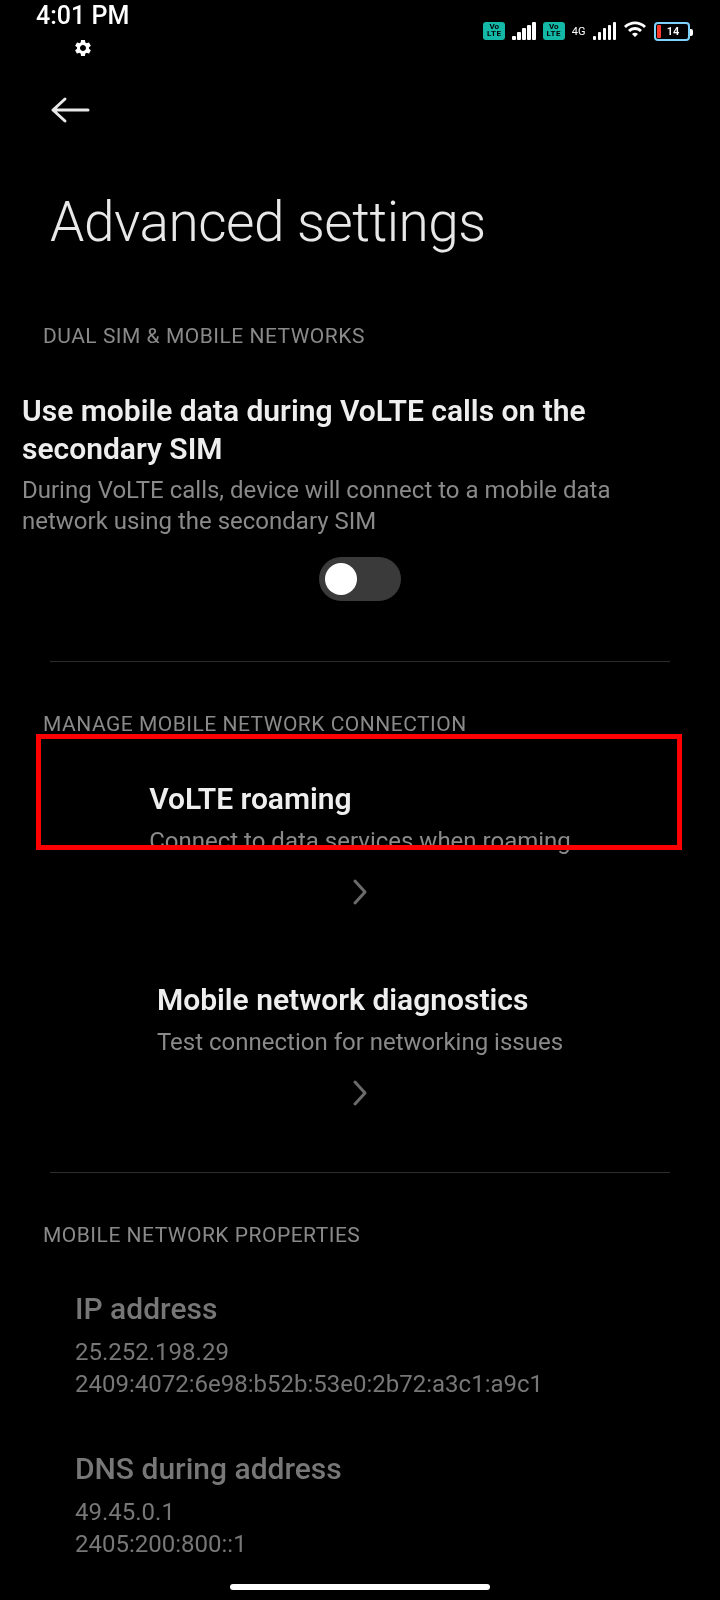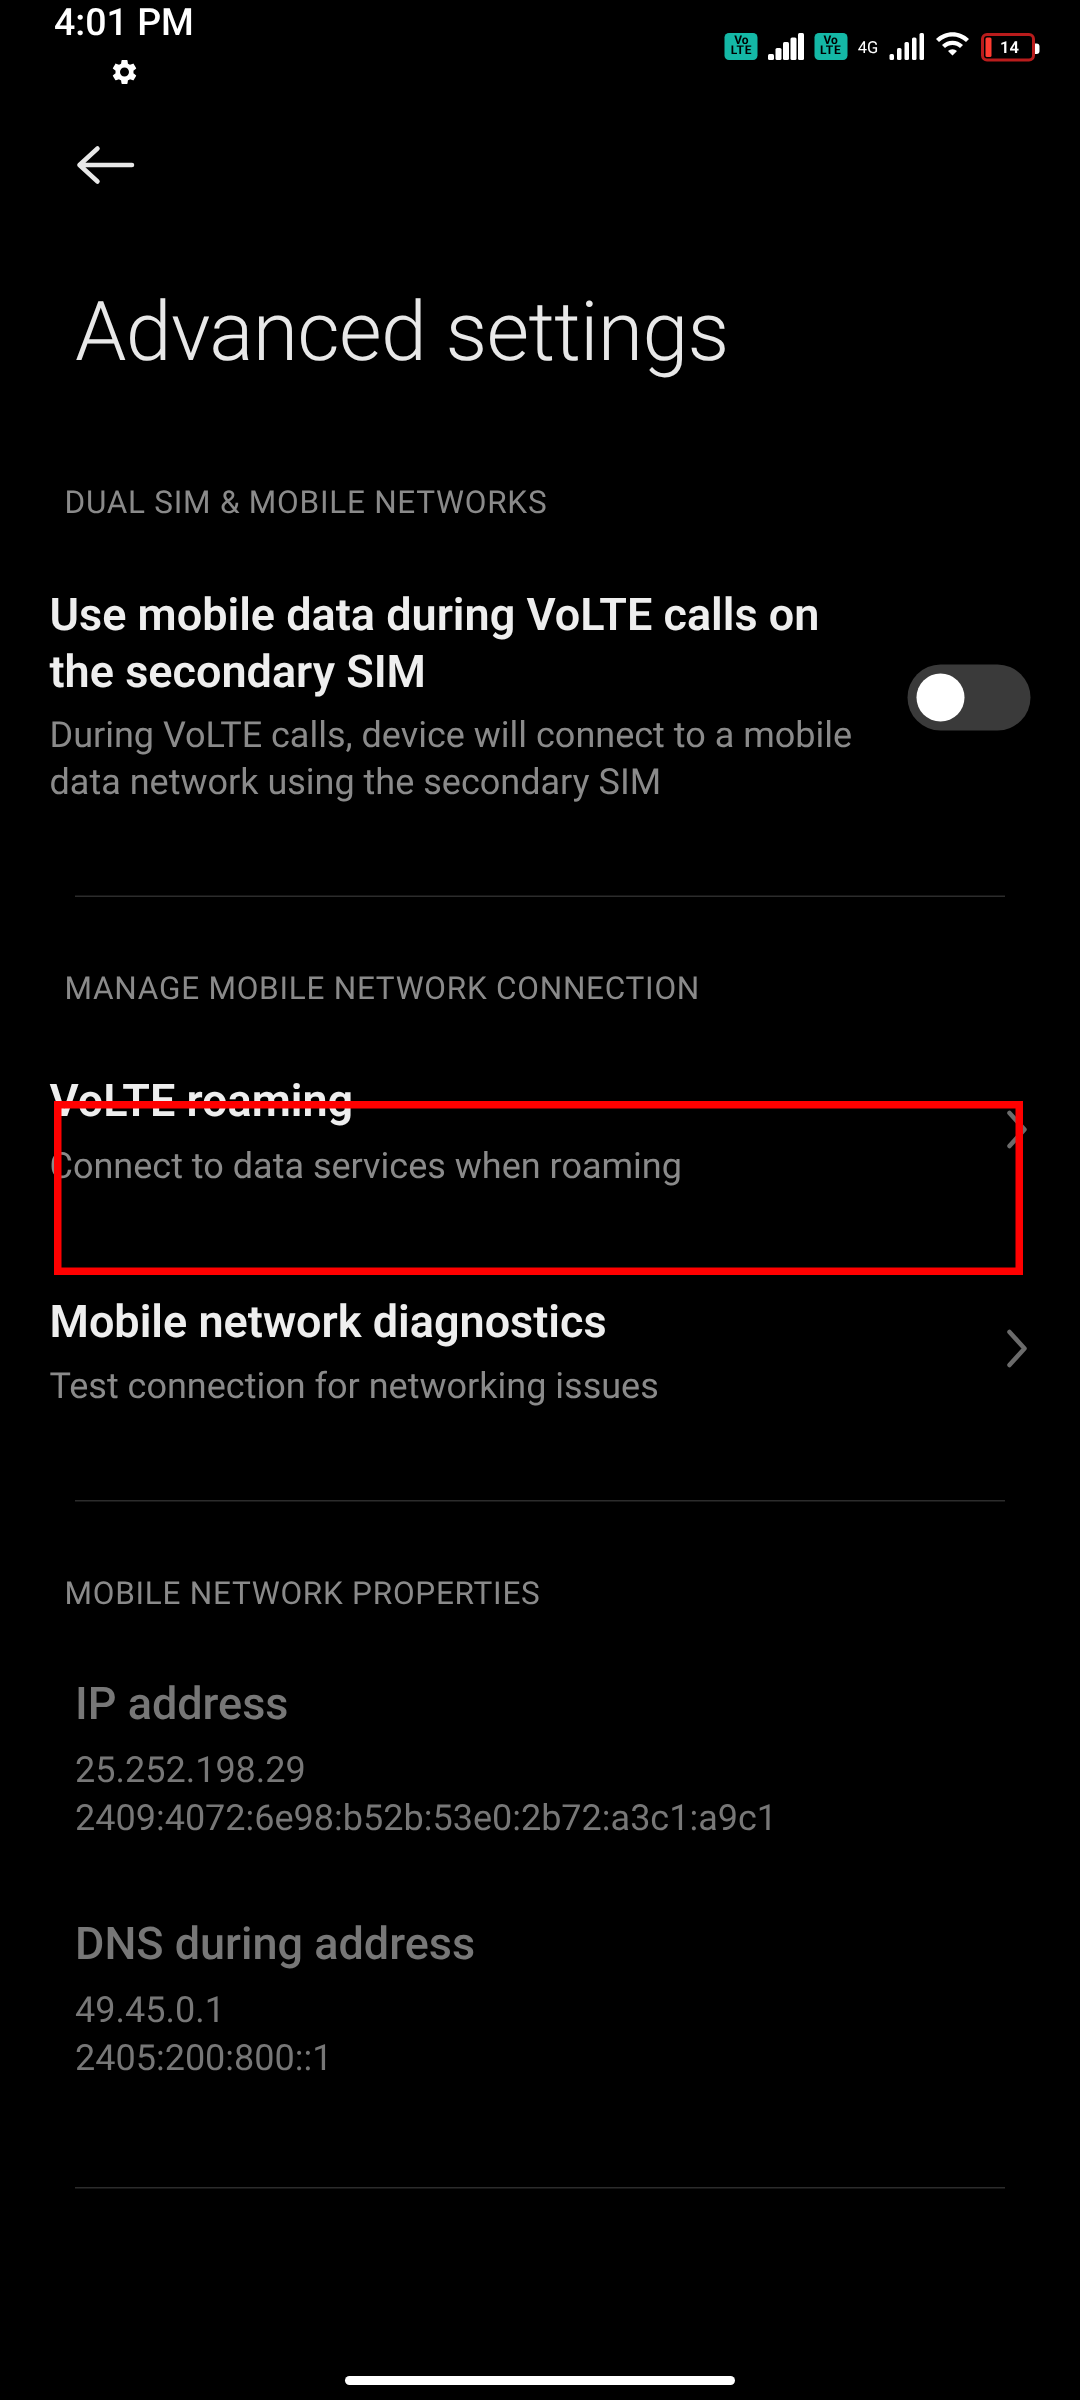--- a/index.html
+++ b/index.html
@@ -70,21 +70,21 @@
     .signal-bars span:nth-child(5){height:18px}
     .net-type {
       font-size: 11px;
       color: #fff;
       line-height: 1;
       text-align:center;
     }
     .battery {
       width: 36px;
       height: 19px;
-      border: 2px solid #b91c1c;
+      border: 2px solid #7dd3fc;
       border-radius: 4px;
       position: relative;
       display: flex;
       align-items: center;
       padding: 1px;
     }
     .battery::after {
       content:'';
       position:absolute;
       right:-5px;
@@ -128,22 +128,23 @@
     }
     .section-header {
       font-size: 21px;
       color: #8a8a8a;
       letter-spacing: 0.5px;
       padding: 50px 50px 24px 43px;
     }
     .setting-row {
       display: flex;
       align-items: center;
-      padding: 20px 33px;
+      padding: 20px 22px;
       gap: 20px;
+      flex-direction: column;
     }
     .setting-text {
       flex: 1;
     }
     .setting-title {
       font-size: 30px;
       font-weight: 600;
       color: #eeeeee;
       line-height: 1.25;
       margin-bottom: 8px;
@@ -171,20 +172,21 @@
       border-radius: 50%;
     }
     .divider {
       height: 1px;
       background: #2c2c2c;
       margin: 40px 50px 0 50px;
     }
     .chevron svg { width: 18px; height: 30px; }
     .info-block {
       padding: 20px 50px 30px 50px;
+      margin-left: 25px;
     }
     .info-title {
       font-size: 30px;
       font-weight: 500;
       color: #777;
       margin-bottom: 10px;
     }
     .info-value {
       font-size: 24px;
       color: #777;

